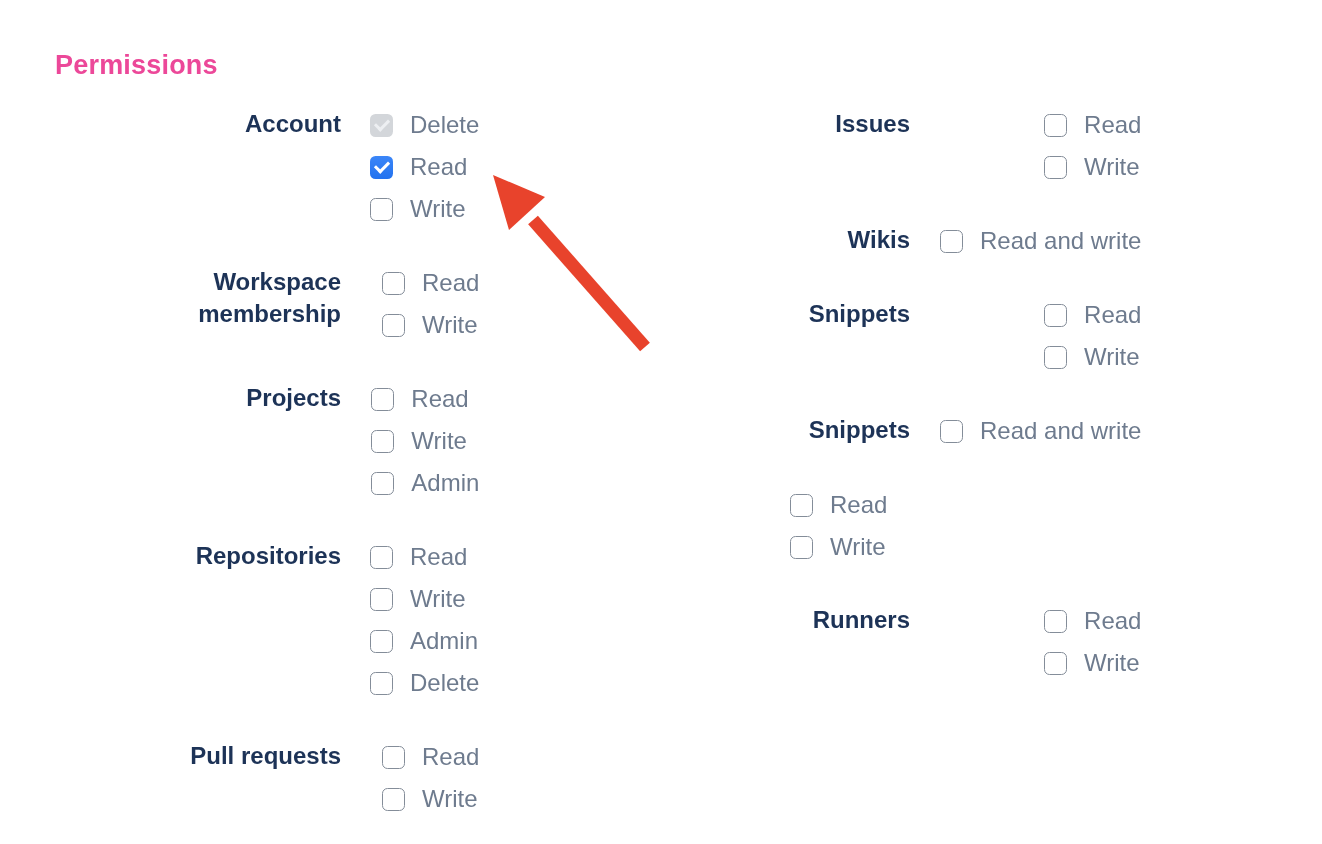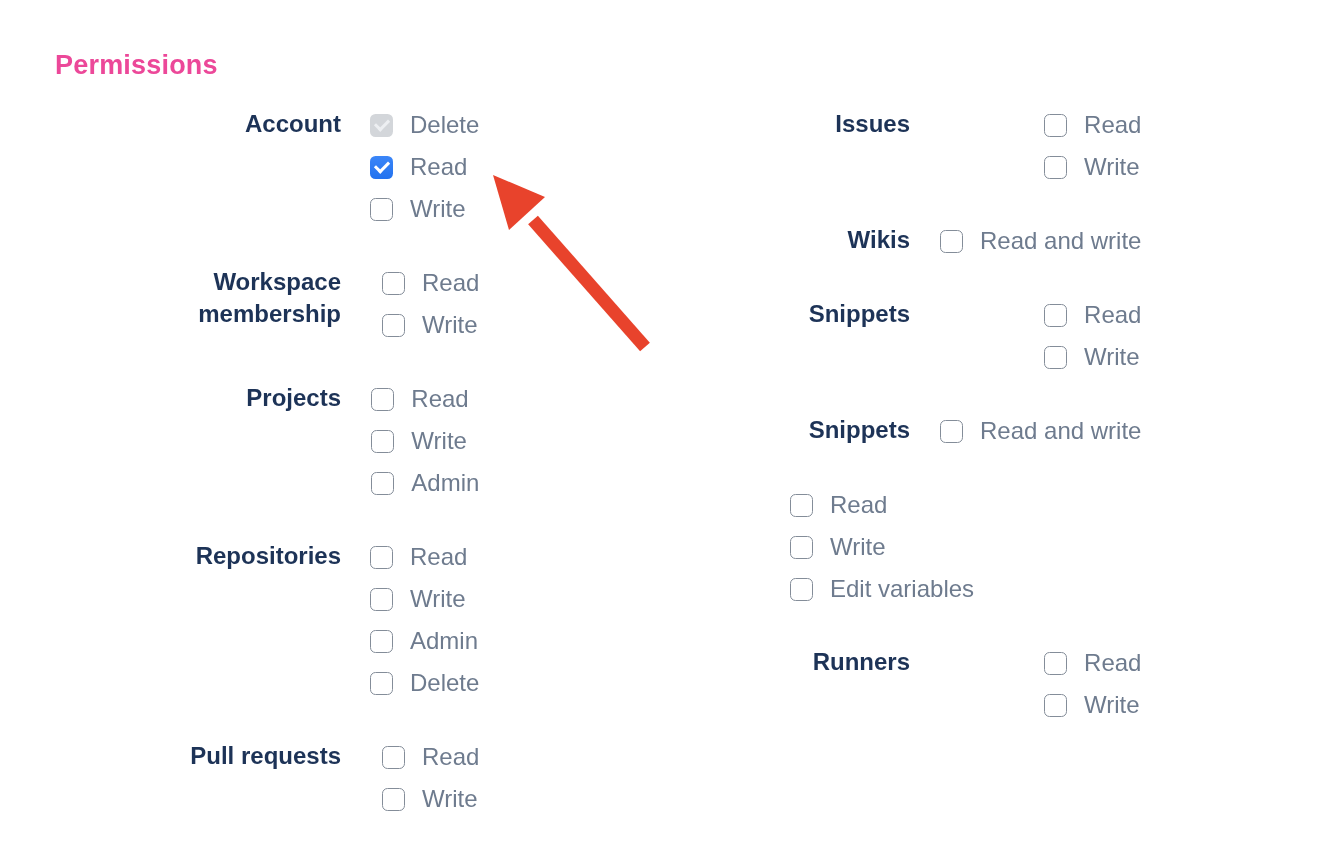--- a/index.html
+++ b/index.html
@@ -203,24 +203,20 @@
   <div class="group">
     <div class="options">
       <label class="option">
         <span class="cb cb-unchecked"></span>
         <span class="opt-label">Read</span>
       </label>
       <label class="option">
         <span class="cb cb-unchecked"></span>
         <span class="opt-label">Write</span>
       </label>
-      <label class="option">
-        <span class="cb cb-unchecked"></span>
-        <span class="opt-label">Edit variables</span>
-      </label>
     </div>
   </div>
 
   <div class="group">
     <div class="group-label">Runners</div>
     <div class="options">
       <label class="option">
         <span class="cb cb-unchecked"></span>
         <span class="opt-label">Read</span>
       </label>

